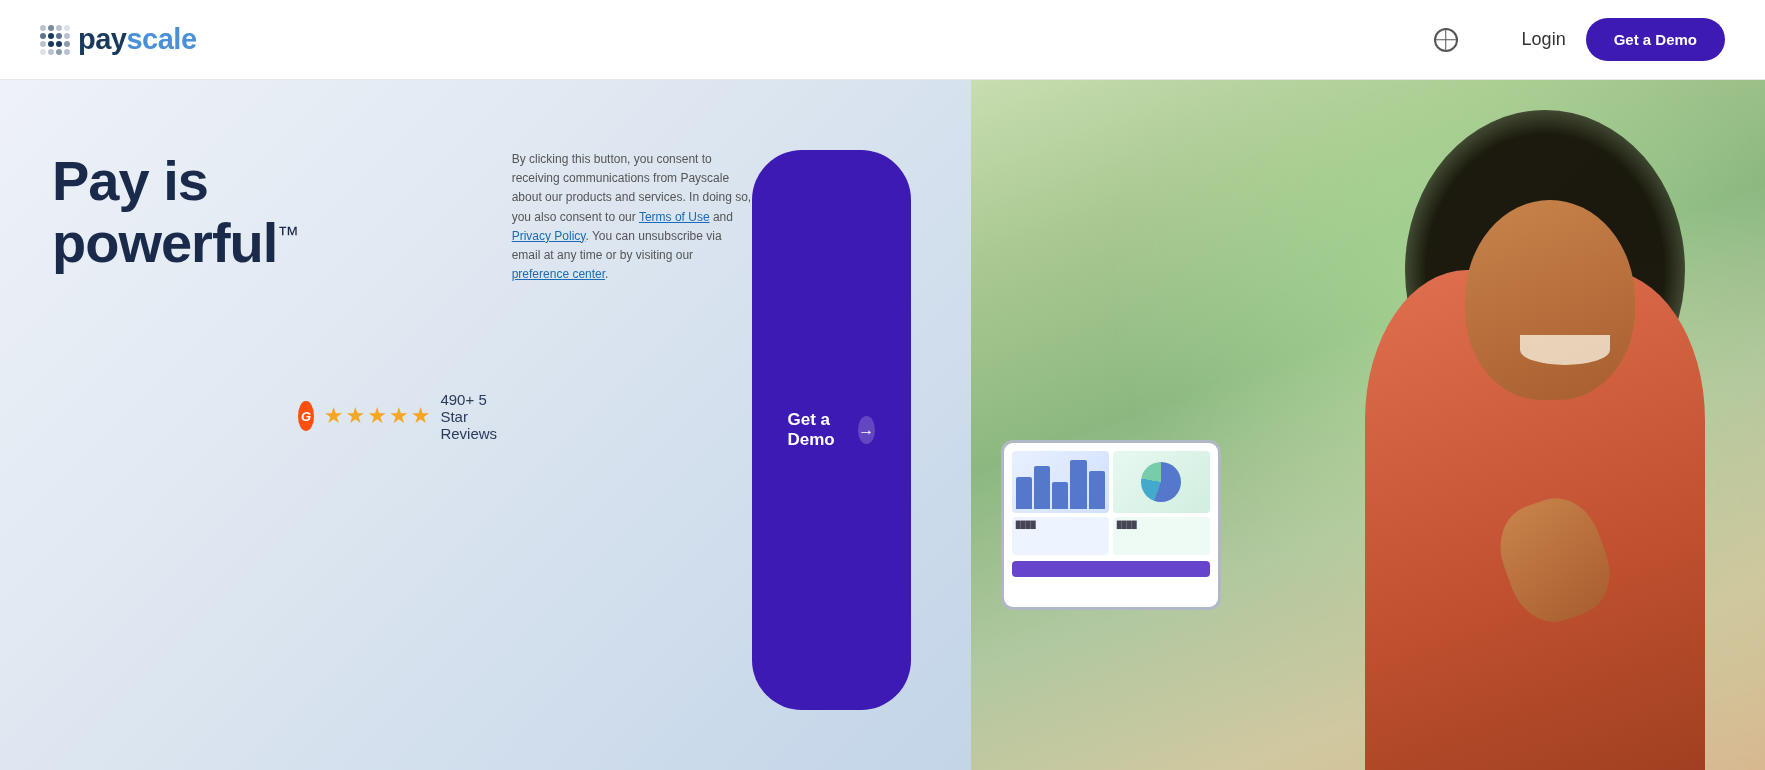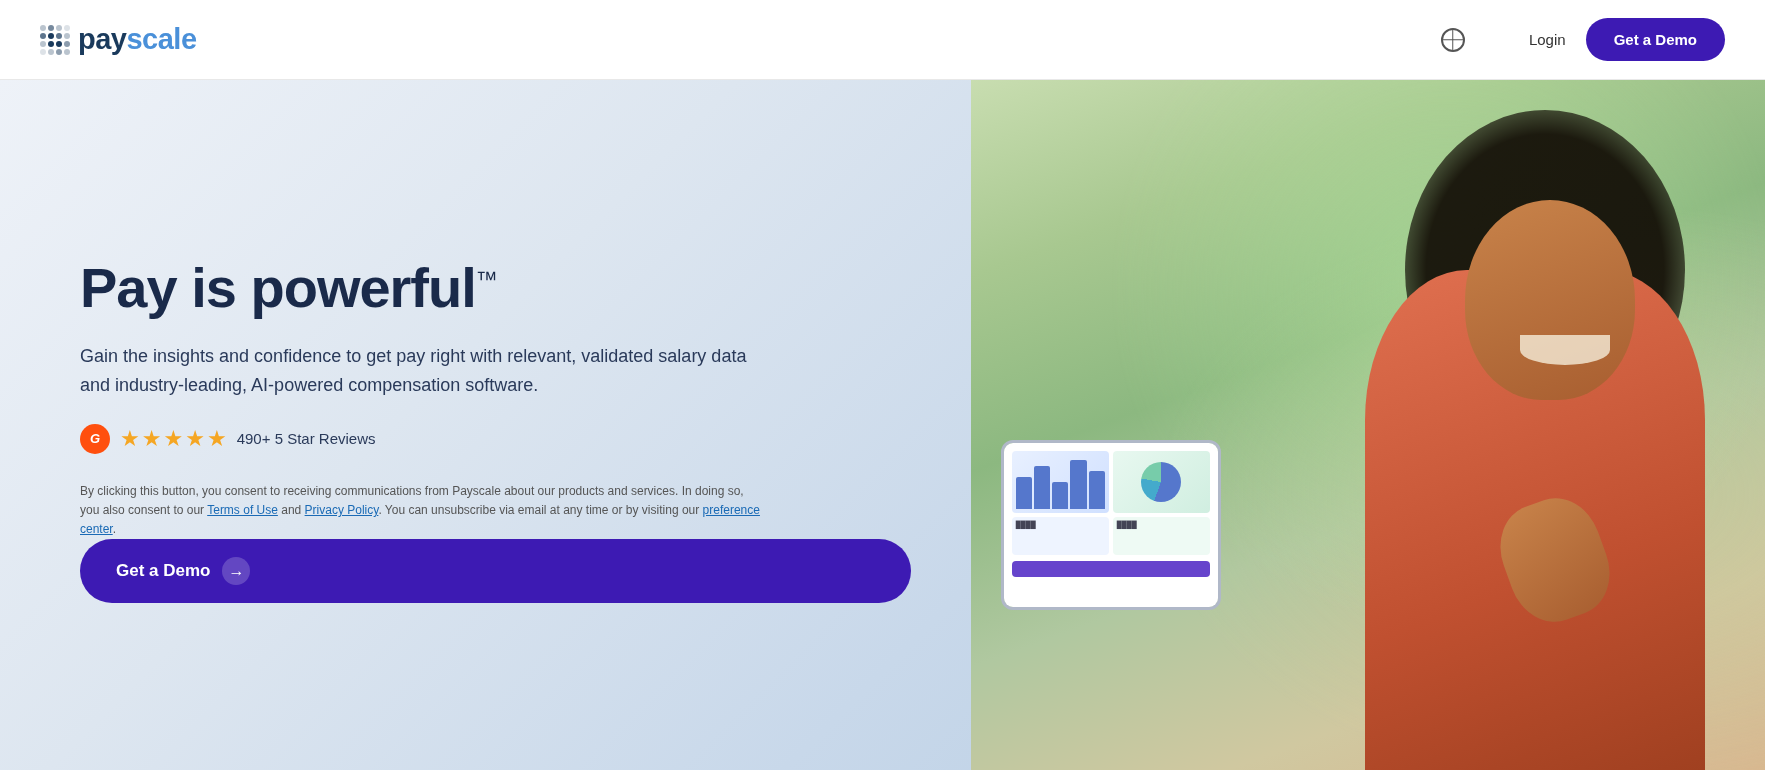--- a/index.html
+++ b/index.html
@@ -100,21 +100,21 @@
       content: '';
       position: absolute;
       left: 50%;
       top: 0;
       bottom: 0;
       width: 1.5px;
       background: #555;
       transform: translateX(-50%);
     }
     .login-link {
-      font-size: 15px;
+      font-size: 18px;
       color: #333;
       cursor: pointer;
       text-decoration: none;
       margin-left: 44px;
     }
     .demo-btn-nav {
       background: #3d1ab3;
       color: #fff;
       border: none;
       border-radius: 50px;
@@ -129,23 +129,23 @@
     .hero {
       display: flex;
       align-items: stretch;
       background: linear-gradient(135deg, #eef2f8 0%, #dde6f0 30%, #c8d8ea 60%, #b0c8e0 100%);
       min-height: 690px;
       position: relative;
       overflow: hidden;
     }
     .hero-left {
       flex: 0 0 55%;
-      padding: 70px 60px 60px 80px;
-      display: flex;
-      flex-direction: column;
+      padding: 70px 60px 60px 52px;
+      display: flex;
+      flex-direction: row;
       justify-content: center;
       position: relative;
       z-index: 2;
     }
     .hero-right {
       flex: 0 0 45%;
       position: relative;
       overflow: hidden;
     }
 
@@ -353,21 +353,20 @@
     <a class="login-link" href="#">Login</a>
     <button class="demo-btn-nav">Get a Demo</button>
   </div>
 </nav>
 
 <section class="hero">
   <div class="hero-left">
     <h1 class="hero-title">
       <span>Pay is powerful</span><sup>™</sup>
     </h1>
-    <p class="hero-subtitle">Gain the insights and confidence to get pay right with relevant, validated salary data and industry-leading, AI-powered compensation software.</p>
 
     <div class="reviews-row">
       <div class="g2-badge">G</div>
       <div class="stars">
         <span class="star">★</span>
         <span class="star">★</span>
         <span class="star">★</span>
         <span class="star">★</span>
         <span class="star">★</span>
       </div>

